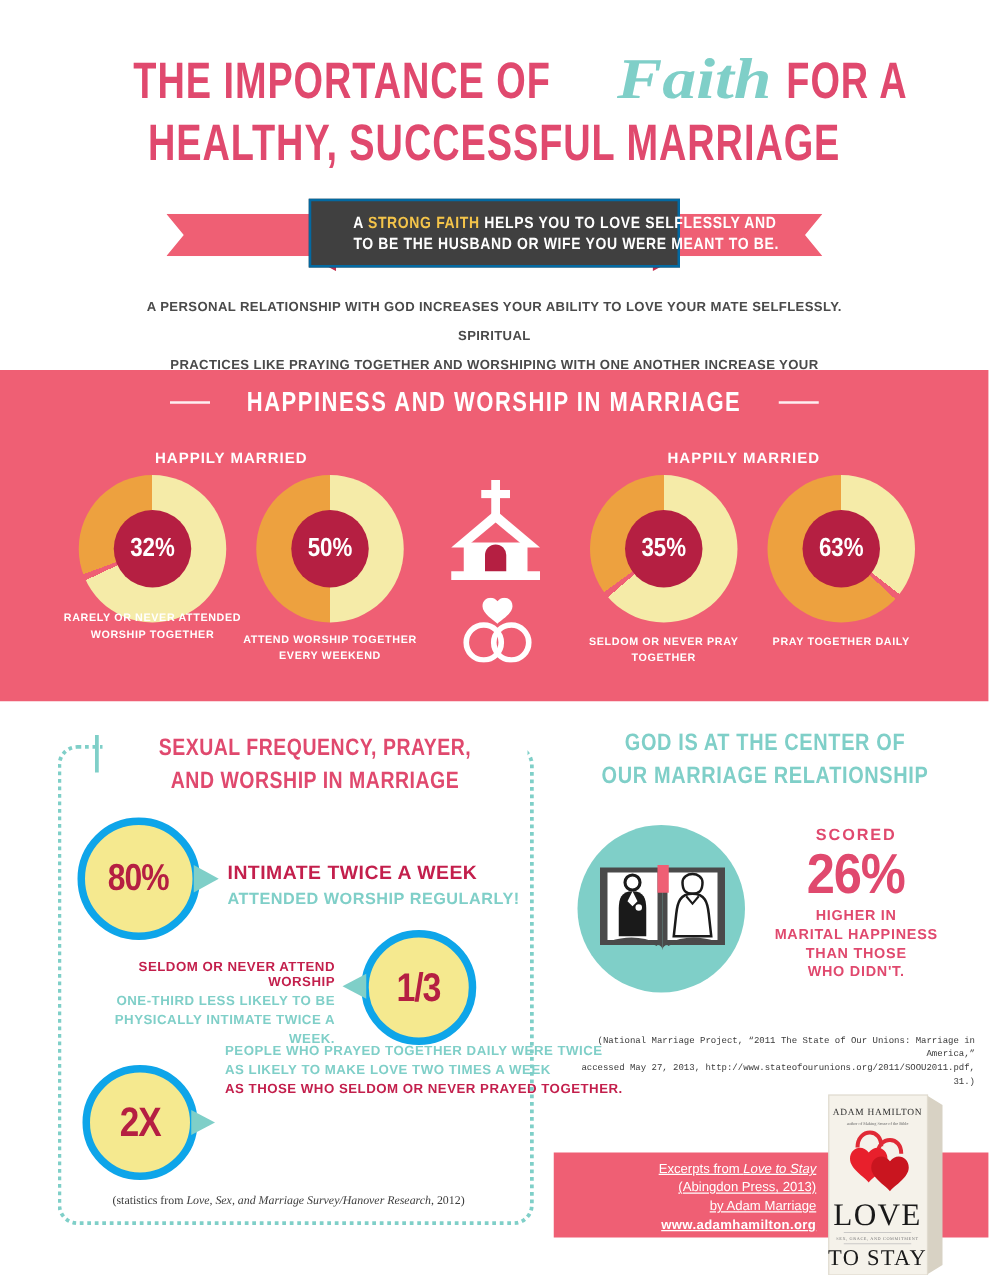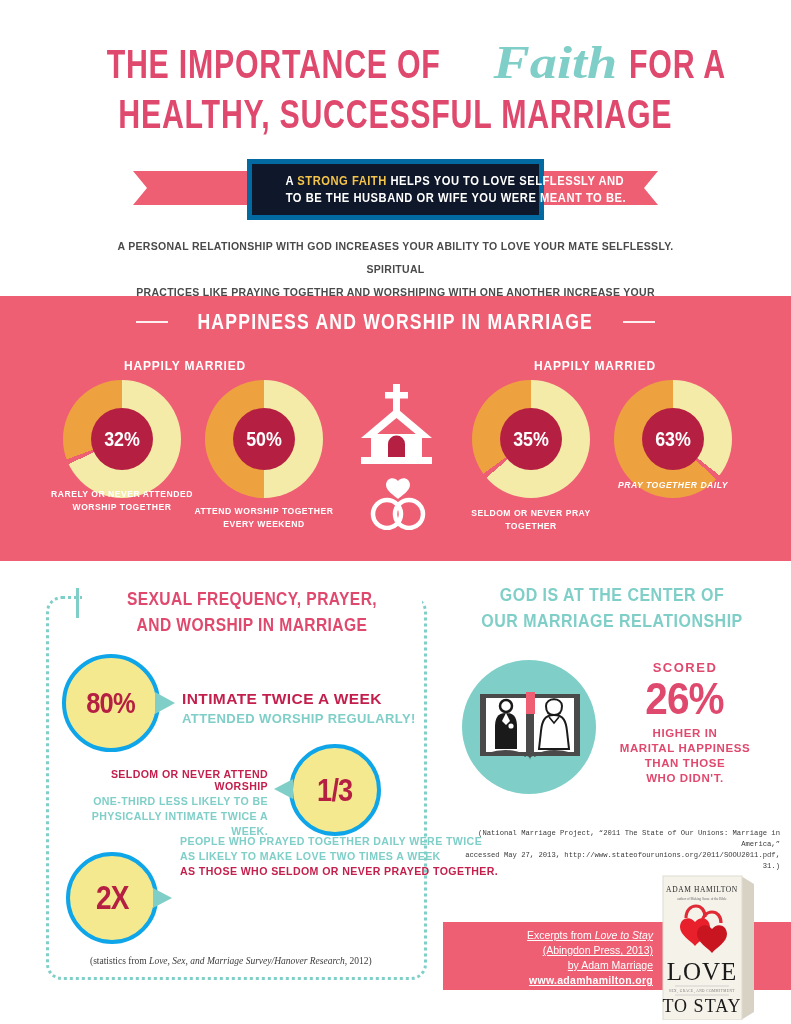--- a/index.html
+++ b/index.html
@@ -43,21 +43,21 @@
   }
   .ribbon-tail.left{left:133px;width:140px;
     clip-path:polygon(0 0,100% 0,100% 100%,0 100%,14px 50%);}
   .ribbon-tail.right{right:133px;width:140px;
     clip-path:polygon(0 0,100% 0,calc(100% - 14px) 50%,100% 100%,0 100%);}
   .ribbon-fold{position:absolute;top:50px;width:22px;height:12px;background:#c02d4e;}
   .ribbon-fold.l{left:247px;clip-path:polygon(0 0,100% 0,100% 100%);}
   .ribbon-fold.r{right:247px;clip-path:polygon(0 0,100% 0,0 100%);}
   .ribbon-main{
     position:absolute;left:247px;right:247px;top:4px;
-    background:#0f172a;border:5px solid #0369a1;
+    background:#404040;border:2px solid #0369a1;
     padding:8px 6px 9px;text-align:left;box-sizing:border-box;
   }
   .ribbon-line{
     color:#fff;font-size:13px;font-weight:bold;letter-spacing:.6px;
     line-height:17px;white-space:nowrap;
     font-family:"Liberation Sans",sans-serif;
   }
   .ribbon-line .hl{color:#f4c44a;}
   .ribbon-scale{display:inline-block;transform:scaleX(.86);transform-origin:center;}
 
@@ -118,21 +118,21 @@
     color:#e0496e;font-size:19px;font-weight:bold;line-height:26px;
     letter-spacing:.5px;background:#fff;padding:2px 10px;
   }
   .sec2-title span{display:block;transform:scaleX(.82);transform-origin:center;white-space:nowrap;}
   .tick{position:absolute;width:3px;height:30px;background:#7fcfc8;top:588px;}
   .tick.l{left:76px;}
   .tick.r{left:408px;}
 
   .bubble{
     position:absolute;border-radius:50%;background:#f5e98f;
-    border:4px solid #0ea5e9;box-sizing:border-box;
+    border:6px solid #0ea5e9;box-sizing:border-box;
     display:flex;align-items:center;justify-content:center;
   }
   .bubble span{
     color:#b51f42;font-weight:bold;display:inline-block;transform:scaleX(.85);
     letter-spacing:-1px;
   }
   .beak{position:absolute;width:0;height:0;}
 
   .txtblk{position:absolute;}
   .txt-red{color:#c31f4c;font-weight:bold;letter-spacing:.4px;}
@@ -251,21 +251,21 @@
   </div>
   <div class="donut-cap" style="left:446px;top:507px;">
     <div>SELDOM OR NEVER PRAY TOGETHER</div>
   </div>
 
   <div class="donut" style="left:614px;top:380px;background:conic-gradient(from 0deg, #f5eba8 0deg 5deg, #f5eba8 5deg 128deg, #ef5f74 128deg 133deg, #eda13f 133deg 360deg);">
     <div class="hole">
       <span>63%</span>
     </div>
   </div>
-  <div class="donut-cap" style="left:588px;top:479px;font-style:italic;">
+  <div class="donut-cap" style="left:588px;top:507px;">
     <div>PRAY TOGETHER DAILY</div>
   </div>
 
   <svg class="church" viewBox="0 0 96 86">
     <rect x="44" y="2" width="7" height="32" fill="#fff"></rect>
     <rect x="36" y="10" width="23" height="6.5" fill="#fff"></rect>
     <polygon points="47.5,26 83,56 12,56" fill="#fff"></polygon>
     <polygon points="47.5,36 74,58 21,58" fill="#ef5f74"></polygon>
     <rect x="22" y="52" width="51" height="26" fill="#fff"></rect>
     <path d="M39 78 V62 a8.5 8.5 0 0 1 17 0 V78 Z" fill="#b51f42"></path>

